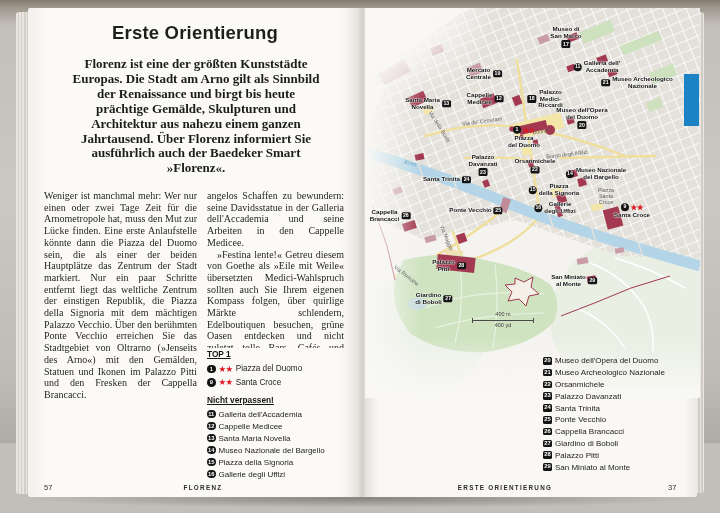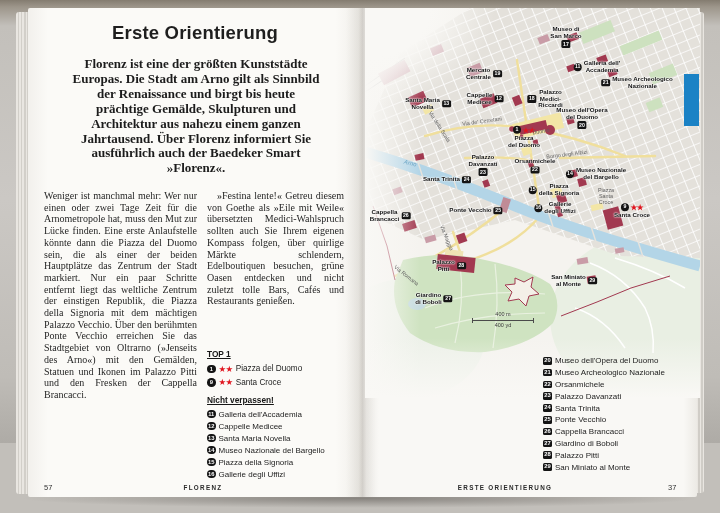--- a/index.html
+++ b/index.html
@@ -78,20 +78,21 @@
   <div class="page page-left"></div>
   <div class="page page-right"></div>
   <div class="gutter"></div>
 
   <h1 class="title">Erste Orientierung</h1>
   <p class="intro">Florenz ist eine der größten Kunststädte Europas. Die Stadt am Arno gilt als Sinnbild der Renaissance und birgt bis heute prächtige Gemälde, Skulpturen und Architektur aus nahezu einem ganzen Jahrtausend. Über Florenz informiert Sie ausführlich auch der Baedeker Smart »Florenz«.</p>
   <div class="col col1">
     <p>Weniger ist manchmal mehr: Wer nur einen oder zwei Tage Zeit für die Arnometropole hat, muss den Mut zur Lücke finden. Eine erste Anlaufstelle könnte dann die Piazza del Duomo sein, die als einer der beiden Hauptplätze das Zentrum der Stadt markiert. Nur ein paar Schritte entfernt liegt das weltliche Zentrum der einstigen Republik, die Piazza della Signoria mit dem mächtigen Palazzo Vecchio. Über den berühmten Ponte Vecchio erreichen Sie das Stadtgebiet von Oltrarno (»Jenseits des Arno«) mit den Gemälden, Statuen und Ikonen im Palazzo Pitti und den Fresken der Cappella Brancacci.</p>
   </div>
   <div class="col col2">
+    <p>angelos Schaffen zu bewundern: seine Davidsstatue in der Galleria dell'Accademia und seine Arbeiten in den Cappelle Medicee.</p>
     <p class="indent">»Festina lente!« Getreu diesem von Goethe als »Eile mit Weile« übersetzten Medici-Wahlspruch sollten auch Sie Ihrem eigenen Kompass folgen, über quirlige Märkte schlendern, Edelboutiquen besuchen, grüne Oasen entdecken und nicht zuletzt tolle Bars, Cafés und Restaurants genießen.</p>
   </div>
 
   <div class="lblock" style="left:207px;top:349px;">
     <div class="lhead">TOP 1</div>
     <div>
 
         <div class="lrow tall">
           <span class="lbadge">1</span>
           <span class="lstars">★★</span>

